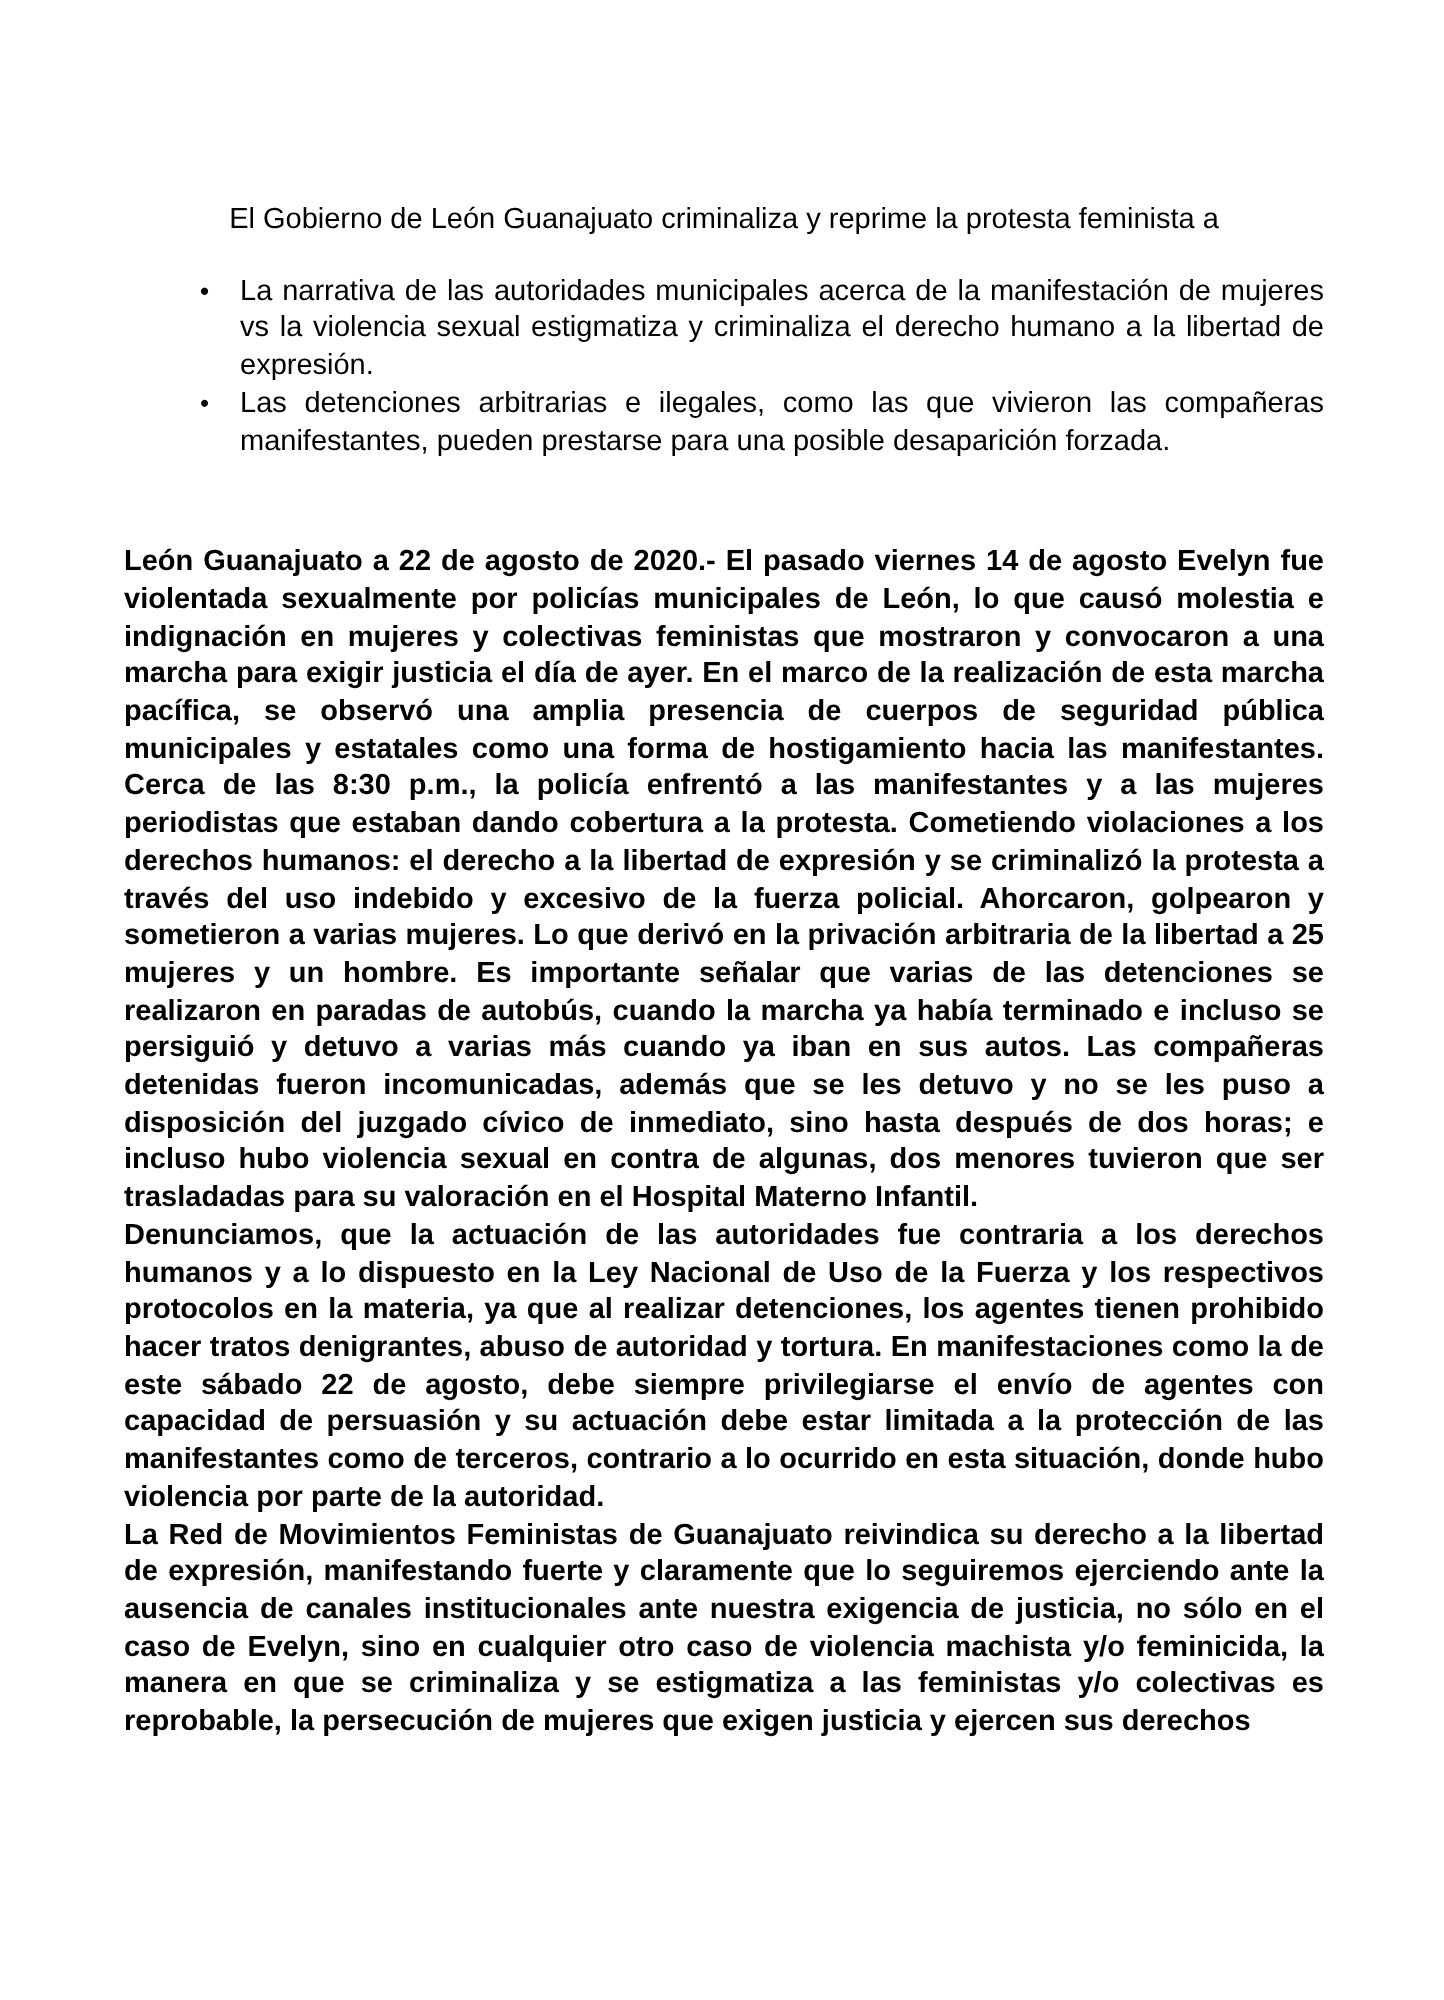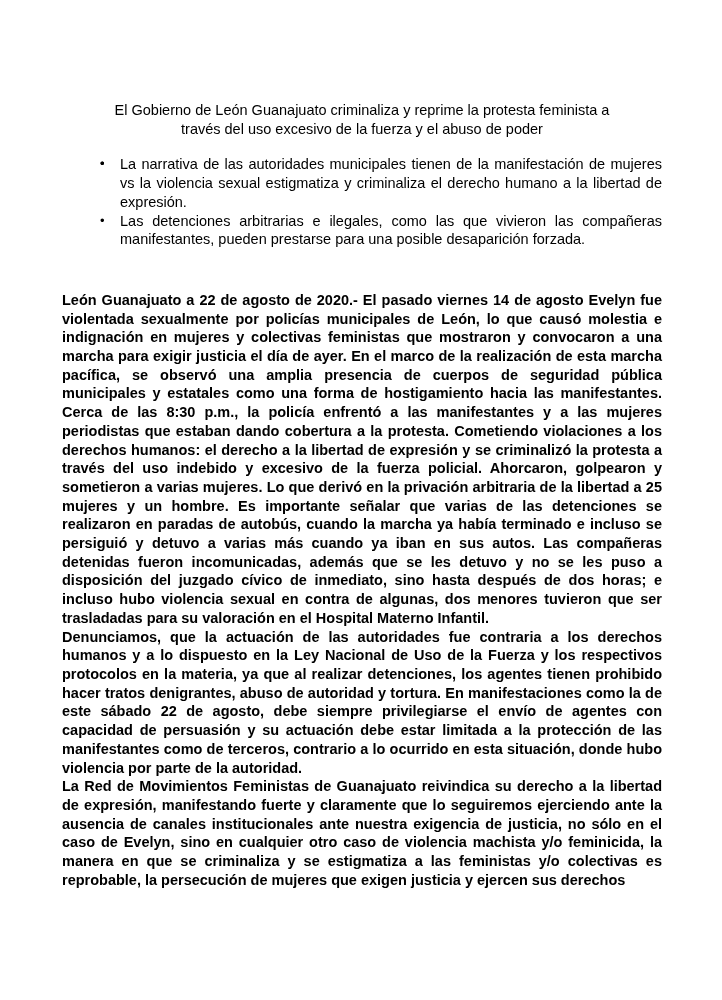--- a/index.html
+++ b/index.html
@@ -45,30 +45,29 @@
     font-weight: bold;
   }
 </style>
 </head>
 <body>
 
 <div class="page">
 
   <div class="doc-title">
     <div>El Gobierno de León Guanajuato criminaliza y reprime la protesta feminista a</div>
-    <div>través del uso excesivo de la fuerza y el abuso de poder</div>
   </div>
 
   <div class="bullet-list">
     <div class="bullet-item">
       <span class="bullet-marker">•</span>
     </div>
     <div class="bullet-item">
       <span class="bullet-marker">•</span>
-      <span>La narrativa de las autoridades municipales tienen de la manifestación de mujeres vs la violencia sexual estigmatiza y criminaliza el derecho humano a la libertad de expresión.</span>
+      <span>La narrativa de las autoridades municipales acerca de la manifestación de mujeres vs la violencia sexual estigmatiza y criminaliza el derecho humano a la libertad de expresión.</span>
     </div>
     <div class="bullet-item">
       <span class="bullet-marker">•</span>
       <span>Las detenciones arbitrarias e ilegales, como las que vivieron las compañeras manifestantes, pueden prestarse para una posible desaparición forzada.</span>
     </div>
   </div>
 
   <div class="body-text">
     <p class="body-paragraph">León Guanajuato a 22 de agosto de 2020.- El pasado viernes 14 de agosto Evelyn fue violentada sexualmente por policías municipales de León, lo que causó molestia e indignación en mujeres y colectivas feministas que mostraron y convocaron a una marcha para exigir justicia el día de ayer.  En el marco de la realización de esta marcha pacífica, se observó una amplia presencia de cuerpos de seguridad pública municipales y estatales como una forma de hostigamiento hacia las manifestantes. Cerca de las 8:30 p.m., la policía enfrentó a las manifestantes y a las mujeres periodistas que estaban dando cobertura a la protesta. Cometiendo violaciones a los derechos humanos: el derecho a la libertad de expresión y se criminalizó la protesta a través del uso indebido y excesivo de la fuerza policial. Ahorcaron, golpearon y sometieron a varias mujeres. Lo que derivó  en la privación arbitraria de la libertad a 25 mujeres y un hombre. Es importante señalar que varias de las detenciones se realizaron en paradas de autobús, cuando la marcha ya había terminado e incluso se persiguió y detuvo a varias más cuando ya iban en sus autos. Las compañeras detenidas fueron incomunicadas, además que se les detuvo y no se les puso a disposición del juzgado cívico de inmediato, sino hasta después de dos horas; e incluso hubo violencia sexual en contra de algunas, dos menores tuvieron que ser trasladadas para su valoración en el Hospital Materno Infantil.</p>
     <p class="body-paragraph">Denunciamos, que la actuación de las autoridades fue contraria a los derechos humanos y a lo dispuesto en la Ley Nacional de Uso de la Fuerza y los respectivos protocolos en la materia, ya que al realizar detenciones, los agentes tienen prohibido hacer tratos denigrantes, abuso de autoridad y tortura. En manifestaciones como la de este sábado 22 de agosto, debe siempre privilegiarse el envío de agentes con capacidad de persuasión y su actuación debe estar limitada a la protección de las manifestantes como de terceros, contrario a lo ocurrido en esta situación, donde hubo violencia por parte de la autoridad.</p>

